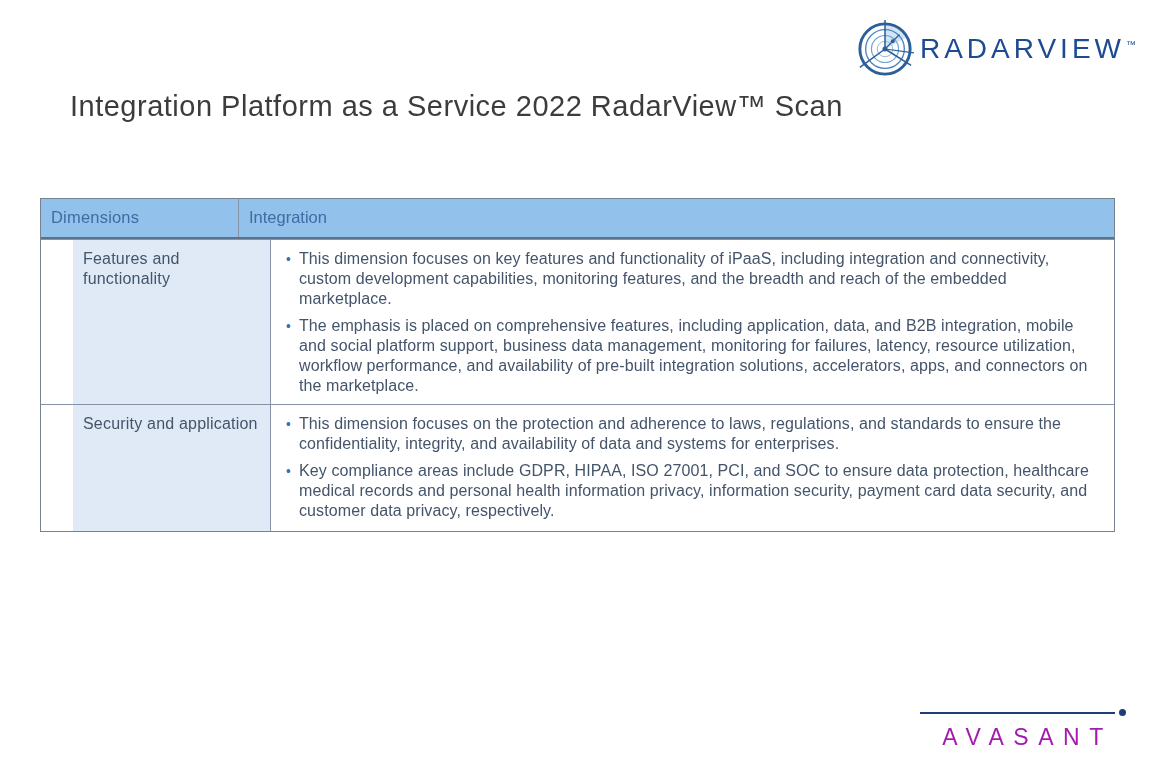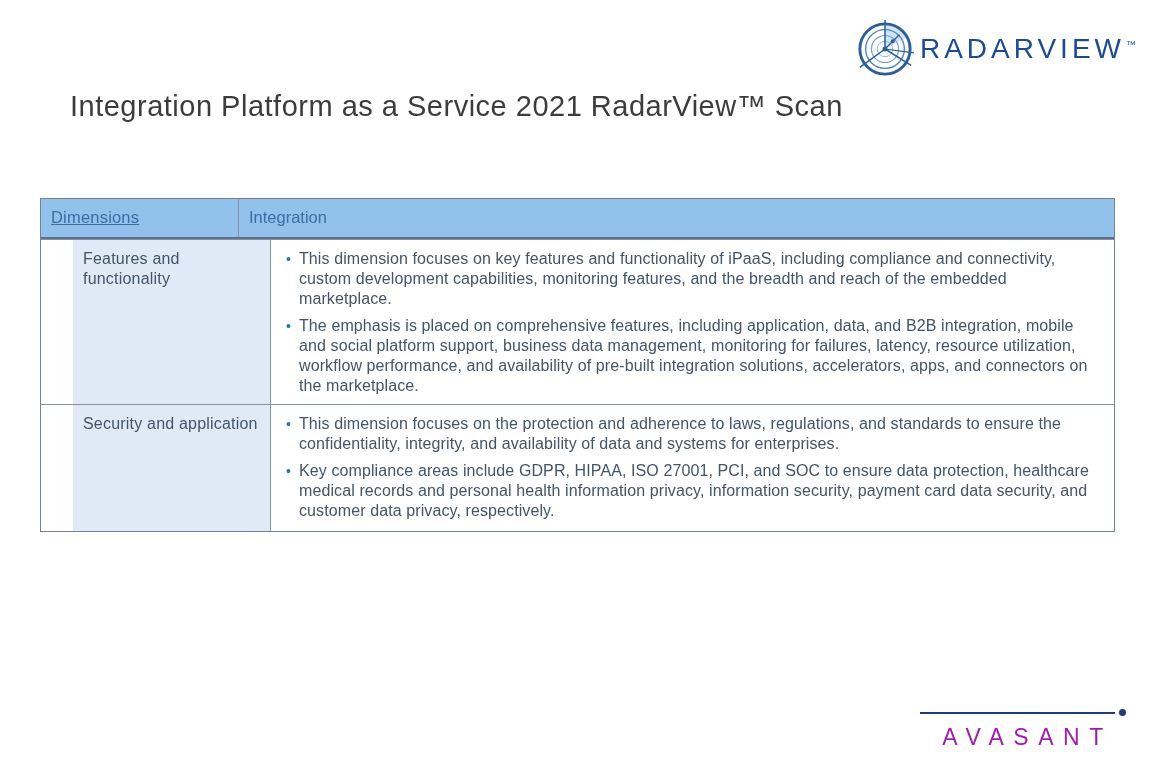--- a/index.html
+++ b/index.html
@@ -72,21 +72,21 @@
     font-size: 16.5px;
     padding: 8px 10px 9px 10px;
   }
   .cell { padding: 8px 10px; line-height: 1.25; }
   .cell-dim {
     background: #DFEAF6;
     border-right: 1px solid #8693A6;
     padding: 9px 12px 9px 10px;
     letter-spacing: 0.2px;
   }
-  .t-header .cell-dim { background: transparent; text-decoration: underline; }
+  .t-header .cell-dim { background: transparent; }
   .cell-def { background: #ffffff; padding: 9px 14px 8px 13px; }
   .row-1 { min-height: 162px; }
   .row-2 { min-height: 126px; }
 
   .bullet-item {
     display: grid;
     grid-template-columns: 15px 1fr;
     margin-bottom: 7px;
     line-height: 20px;
     letter-spacing: 0.1px;
@@ -151,35 +151,35 @@
         <line x1="30" y1="30" x2="57" y2="47" stroke="#2C5F98" stroke-width="1.6"></line>
         <line x1="30" y1="30" x2="60" y2="34" stroke="#2C5F98" stroke-width="1.2"></line>
         <line x1="30" y1="30" x2="45" y2="15" stroke="#2C5F98" stroke-width="1.2"></line>
         <circle cx="38" cy="22" r="2" fill="#2C5F98"></circle>
         <circle cx="30" cy="30" r="2.6" fill="#2C5F98"></circle>
       </svg>
     </span>
     <span class="rv-wordmark"><span>RADARVIEW</span><span class="rv-tm">™</span></span>
   </div>
 
-  <div class="slide-title">Integration Platform as a Service 2021 RadarView™ Scan</div>
+  <div class="slide-title">Integration Platform as a Service 2022 RadarView™ Scan</div>
 
   <div class="dim-table">
 
     <div class="t-row t-header">
       <div class="cell cell-dim">Dimensions</div>
       <div class="cell cell-def" style="background:transparent;">Integration</div>
     </div>
 
     <div class="t-row row-1">
       <div class="cell cell-dim">Features and functionality</div>
       <div class="cell cell-def">
         <div class="bullet-item">
           <span class="bullet-marker">•</span>
-          <span>This dimension focuses on key features and functionality of iPaaS, including compliance and connectivity, custom development capabilities, monitoring features, and the breadth and reach of the embedded marketplace.</span>
+          <span>This dimension focuses on key features and functionality of iPaaS, including integration and connectivity, custom development capabilities, monitoring features, and the breadth and reach of the embedded marketplace.</span>
         </div>
         <div class="bullet-item">
           <span class="bullet-marker">•</span>
           <span>The emphasis is placed on comprehensive features, including application, data, and B2B integration, mobile and social platform support, business data management, monitoring for failures, latency, resource utilization, workflow performance, and availability of pre-built integration solutions, accelerators, apps, and connectors on the marketplace.</span>
         </div>
       </div>
     </div>
 
     <div class="t-row row-2">
       <div class="cell cell-dim">Security and application</div>

